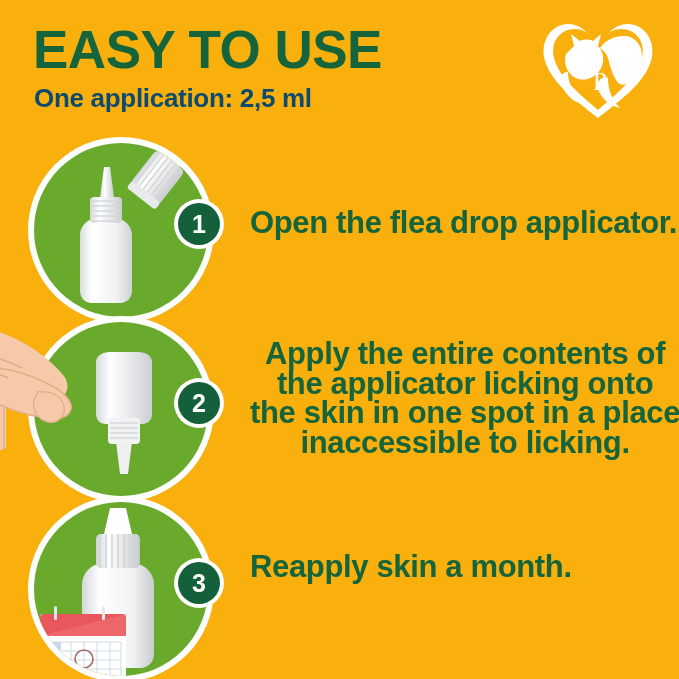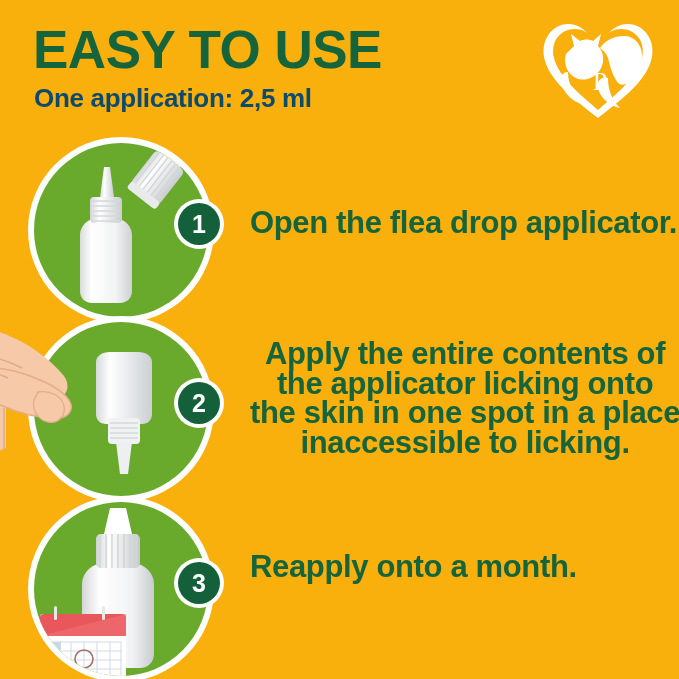--- a/index.html
+++ b/index.html
@@ -277,17 +277,17 @@
             </g>
             <circle cx="44" cy="53" r="9" fill="none" stroke="#A3706A" stroke-width="1.6"></circle>
           </g>
         </svg>
       </div>
       <div class="badge">
         <div class="badge-inner">3</div>
       </div>
     </div>
     <div class="step-text t3">
-      <div>Reapply onto a month.</div>
+      <div>Reapply skin a month.</div>
     </div>
   </div>
 
 </div>
 
 </body></html>

